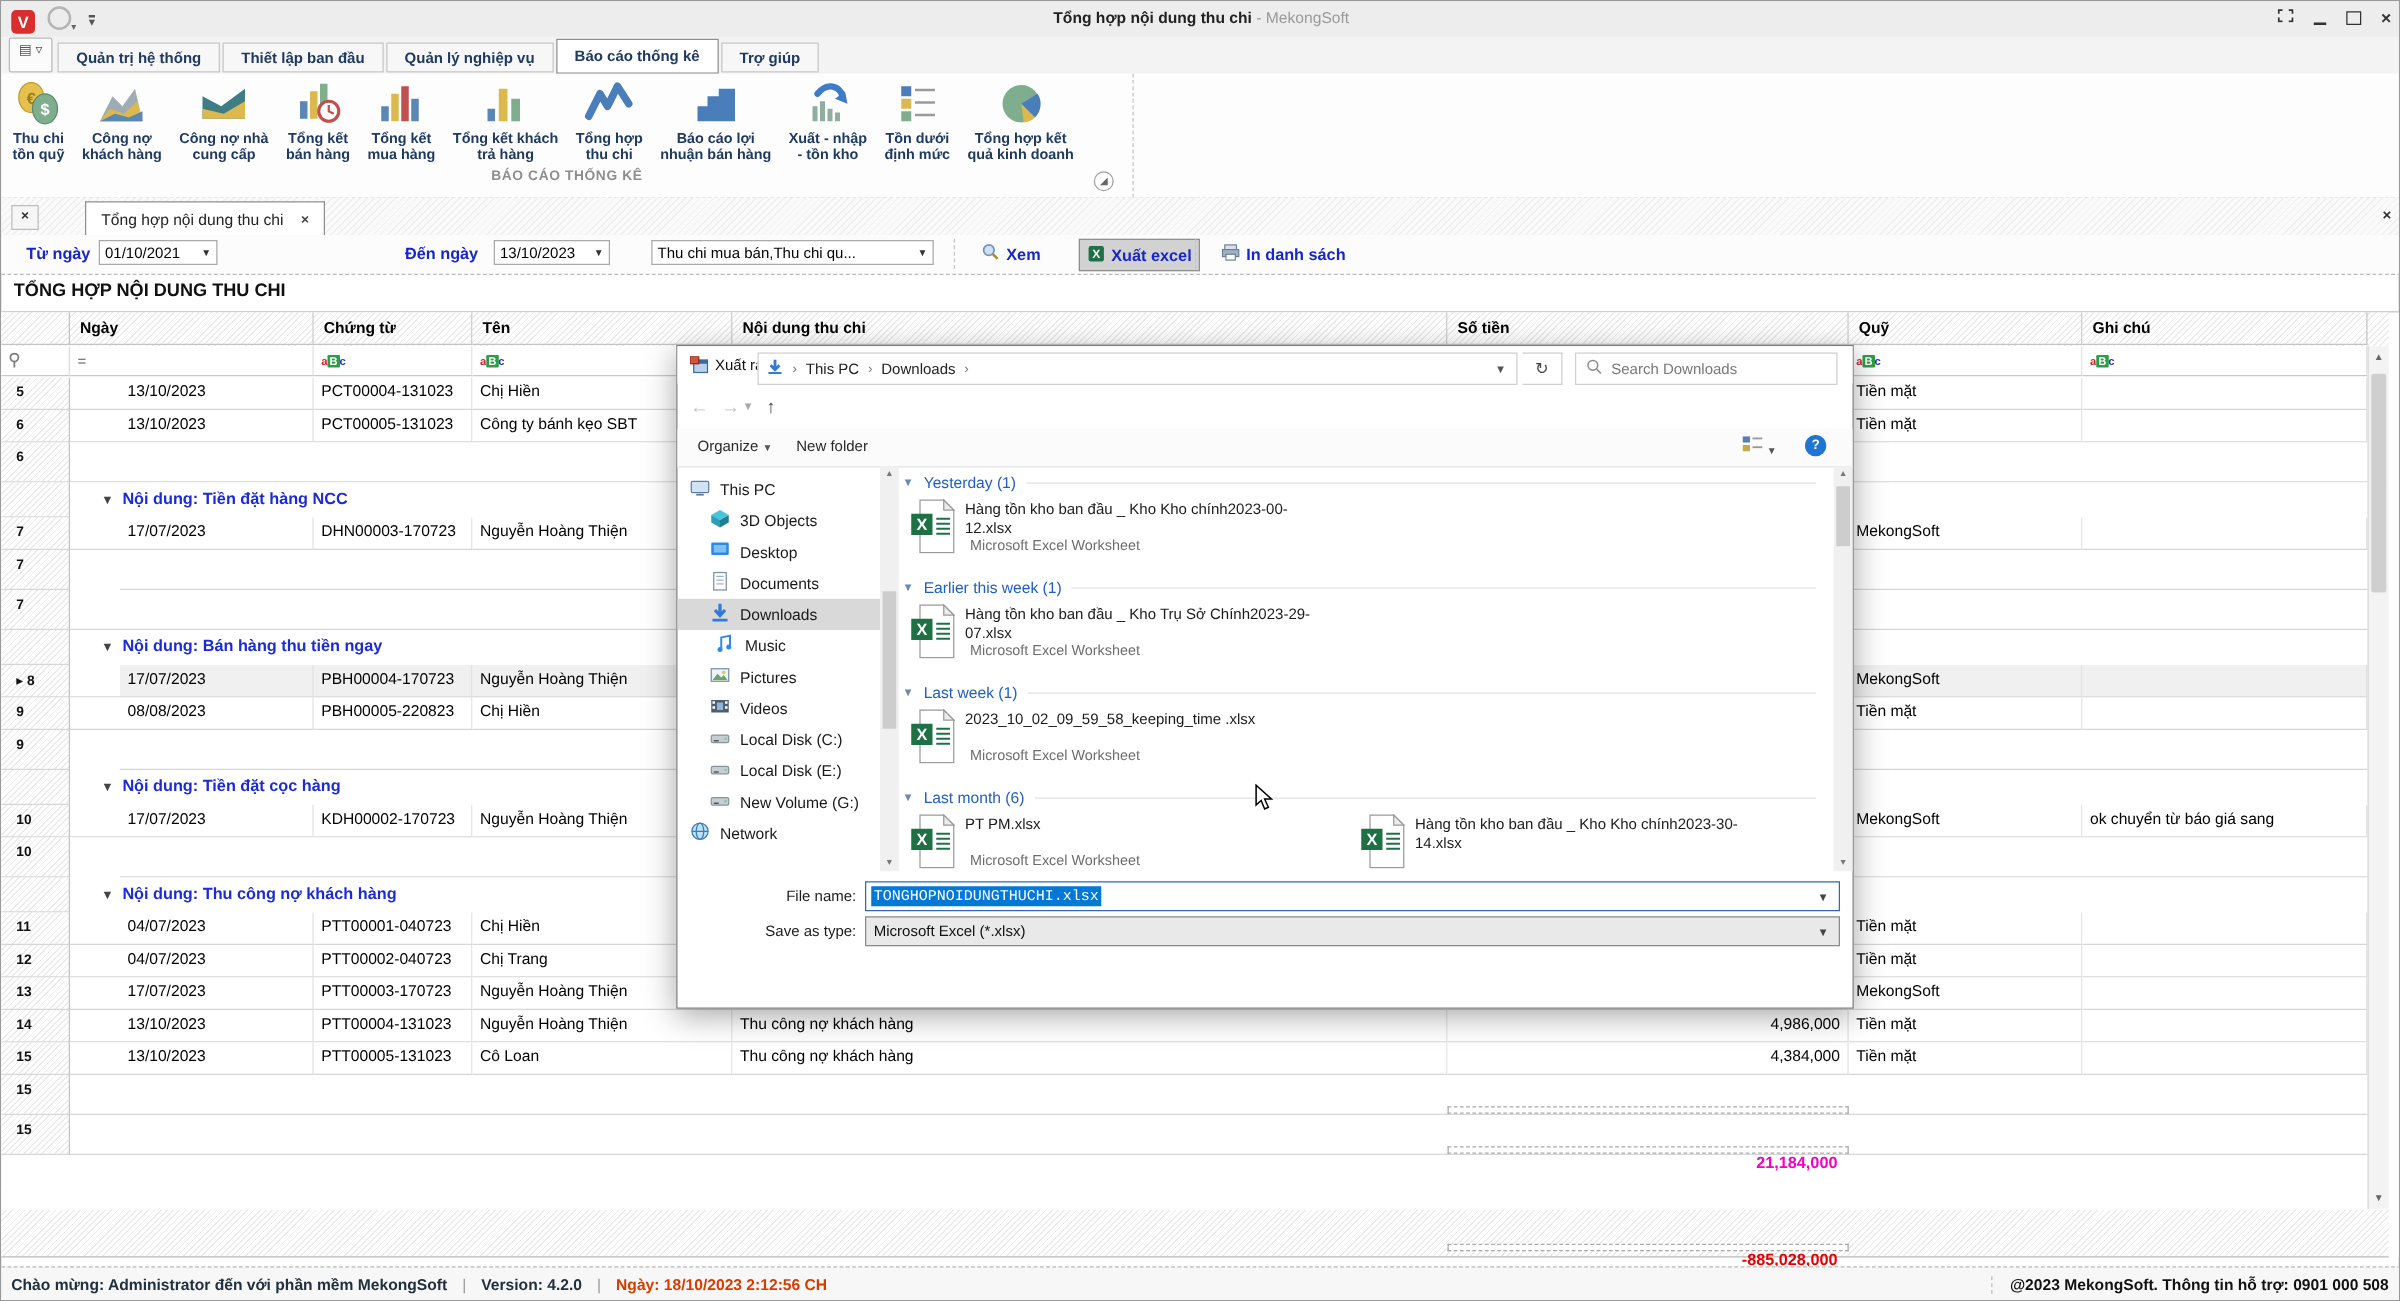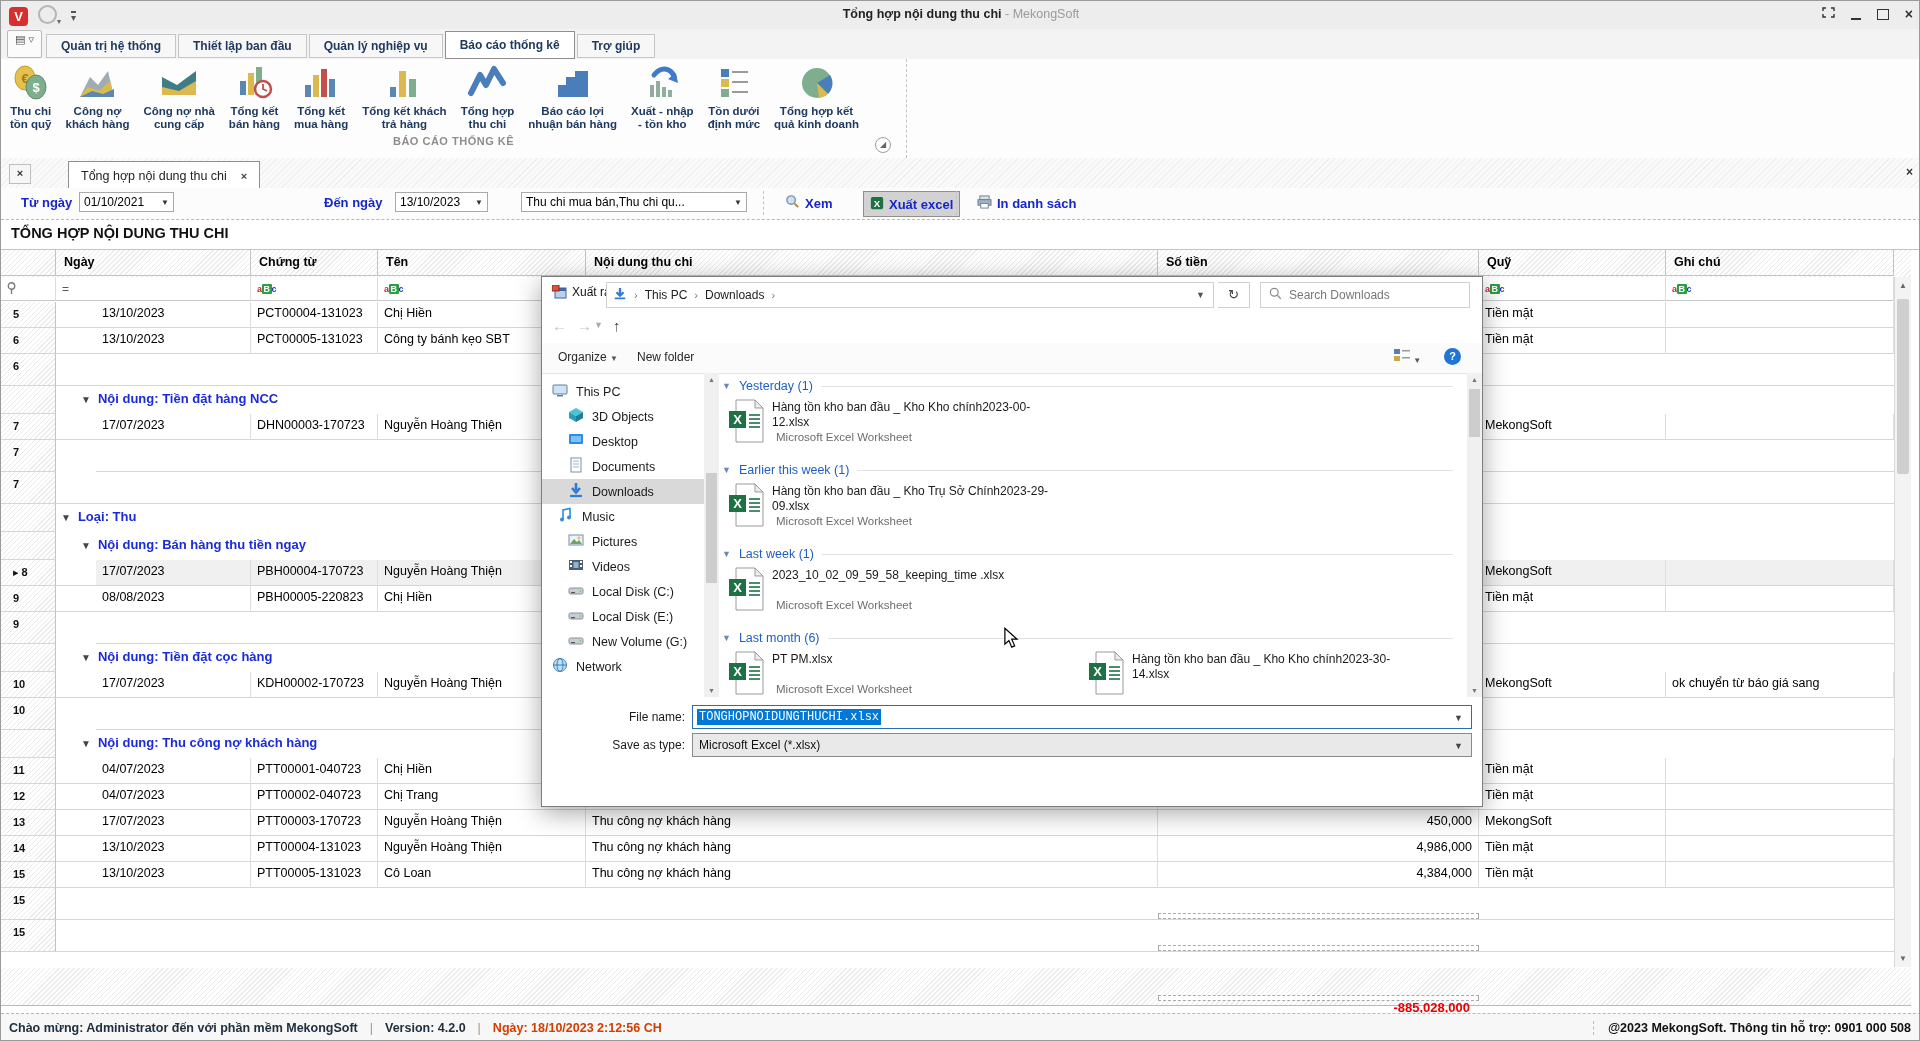--- a/index.html
+++ b/index.html
@@ -442,25 +442,20 @@
           <div class="rowrest" style="left:95px"></div>
           <div style="position:absolute;left:55px;width:40px;top:0;bottom:0;background:#fff;"></div>
         </div>
         <div class="grow" style="height:32px">
           <div class="ind hatch">7</div>
           <div class="rowrest hatch"></div>
         </div>
         <div class="grow" style="height:28px">
           <div class="ind hatch"></div>
           <div class="rowrest" style="border-bottom:none"></div>
-          <span class="grouplab" style="left:60px"><span class="arr">▼</span>Loại: Thu</span>
-        </div>
-        <div class="grow" style="height:28px">
-          <div class="ind hatch"></div>
-          <div class="rowrest" style="border-bottom:none"></div>
           <span class="grouplab" style="left:80px"><span class="arr">▼</span>Nội dung: Bán hàng thu tiền ngay</span>
         </div>
         <div class="grow" style="height:26px">
           <div class="ind hatch">▸ 8</div>
           <div style="position:absolute;left:55px;width:40px;top:0;bottom:0;border-bottom:1px solid #d6d6d6;background:#fff;"></div>
           <div class="cell" style="left:95px;width:155px;background:#f0f0f0;">17/07/2023</div>
           <div class="cell" style="left:250px;width:127px;background:#f0f0f0;">PBH00004-170723</div>
           <div class="cell" style="left:377px;width:208px;background:#f0f0f0;">Nguyễn Hoàng Thiện</div>
           <div class="cell" style="left:585px;width:572px;background:#f0f0f0;"></div>
           <div class="cell right" style="left:1157px;width:321px;background:#f0f0f0;"></div>
@@ -677,21 +672,21 @@
               </svg></span>
             <span>Documents</span>
           </div>
           <div class="sbitem sel" style="padding-left:26px">
             <span><svg viewBox="0 0 16 16">
                 <path d="M8 1 v8 M4 6 l4 4.5 4-4.5" stroke="#2f7bd6" stroke-width="2.6" fill="none"></path>
                 <path d="M2 14 h12" stroke="#2f7bd6" stroke-width="2.2"></path>
               </svg></span>
             <span>Downloads</span>
           </div>
-          <div class="sbitem" style="padding-left:16px">
+          <div class="sbitem" style="padding-left:30px">
             <span><svg viewBox="0 0 16 16">
                 <path d="M5 12 V3 l7-1.5 V10" stroke="#2f8be0" stroke-width="1.6" fill="none"></path>
                 <circle cx="4" cy="12.5" r="2" fill="#2f8be0"></circle>
                 <circle cx="11" cy="10.5" r="2" fill="#2f8be0"></circle>
               </svg></span>
             <span>Music</span>
           </div>
           <div class="sbitem" style="padding-left:26px">
             <span><svg viewBox="0 0 16 16">
                 <rect x="1" y="3" width="14" height="10" fill="#eaf3fb" stroke="#7b8fa5"></rect>
@@ -782,21 +777,21 @@
                     <path d="M8 1 h19 l8 8 v34 h-27 z" fill="#fff" stroke="#9a9a9a"></path>
                     <path d="M27 1 l8 8 h-8 z" fill="#ececec" stroke="#9a9a9a"></path>
                     <rect x="1" y="12" width="17" height="17" fill="#1e7145"></rect>
                     <text x="9.5" y="25" font-size="13" font-weight="bold" fill="#fff" text-anchor="middle">X</text>
                     <g stroke="#1e7145" stroke-width="1.6">
                       <line x1="21" y1="16" x2="32" y2="16"></line>
                       <line x1="21" y1="20" x2="32" y2="20"></line>
                       <line x1="21" y1="24" x2="32" y2="24"></line>
                       <line x1="21" y1="28" x2="32" y2="28"></line>
                     </g>
-                  </svg></span><span class="nm">Hàng tồn kho ban đầu _ Kho Trụ Sở Chính2023-29-09.xlsx</span><span class="tp">Microsoft Excel Worksheet</span></div>
+                  </svg></span><span class="nm">Hàng tồn kho ban đầu _ Kho Trụ Sở Chính2023-29-07.xlsx</span><span class="tp">Microsoft Excel Worksheet</span></div>
             </div>
           </div>
           <div class="fgroup">
             <div class="fghead">
               <span class="chev">▼</span>
               <span>Last week (1)</span>
               <span class="rule"></span>
             </div>
             <div class="fgitems">
               <div class="fitem"><span><svg viewBox="0 0 36 44">

